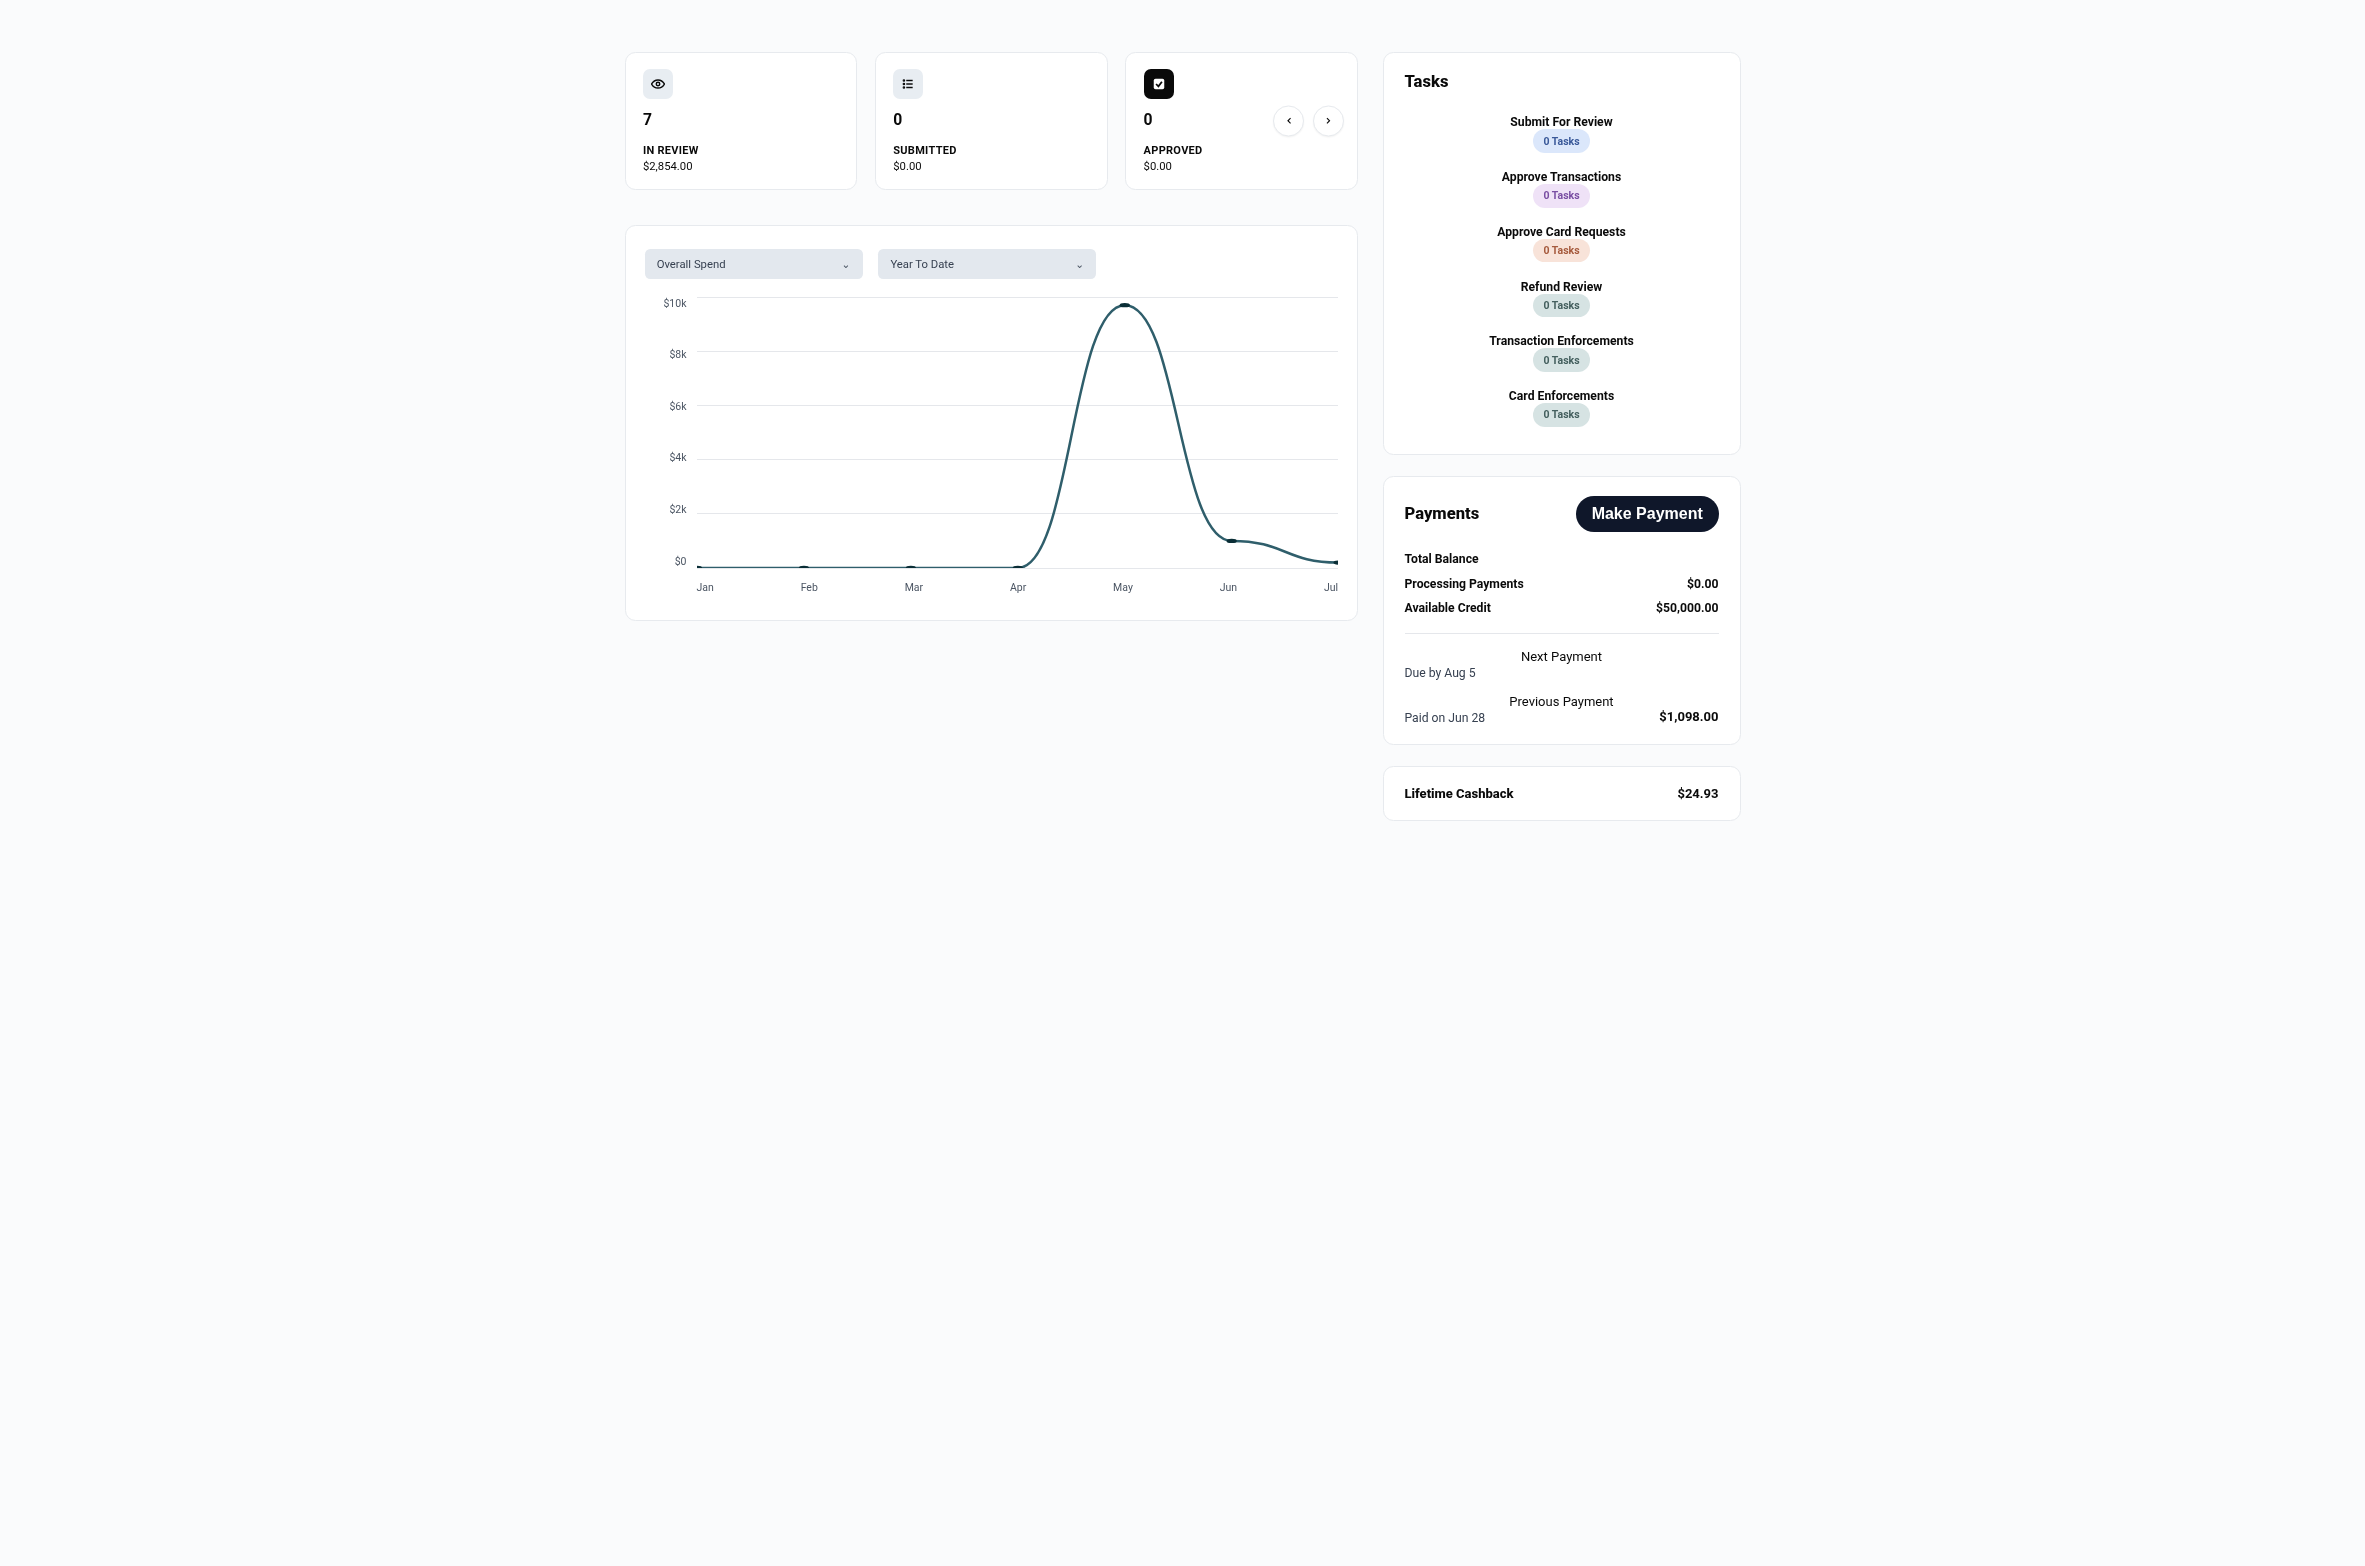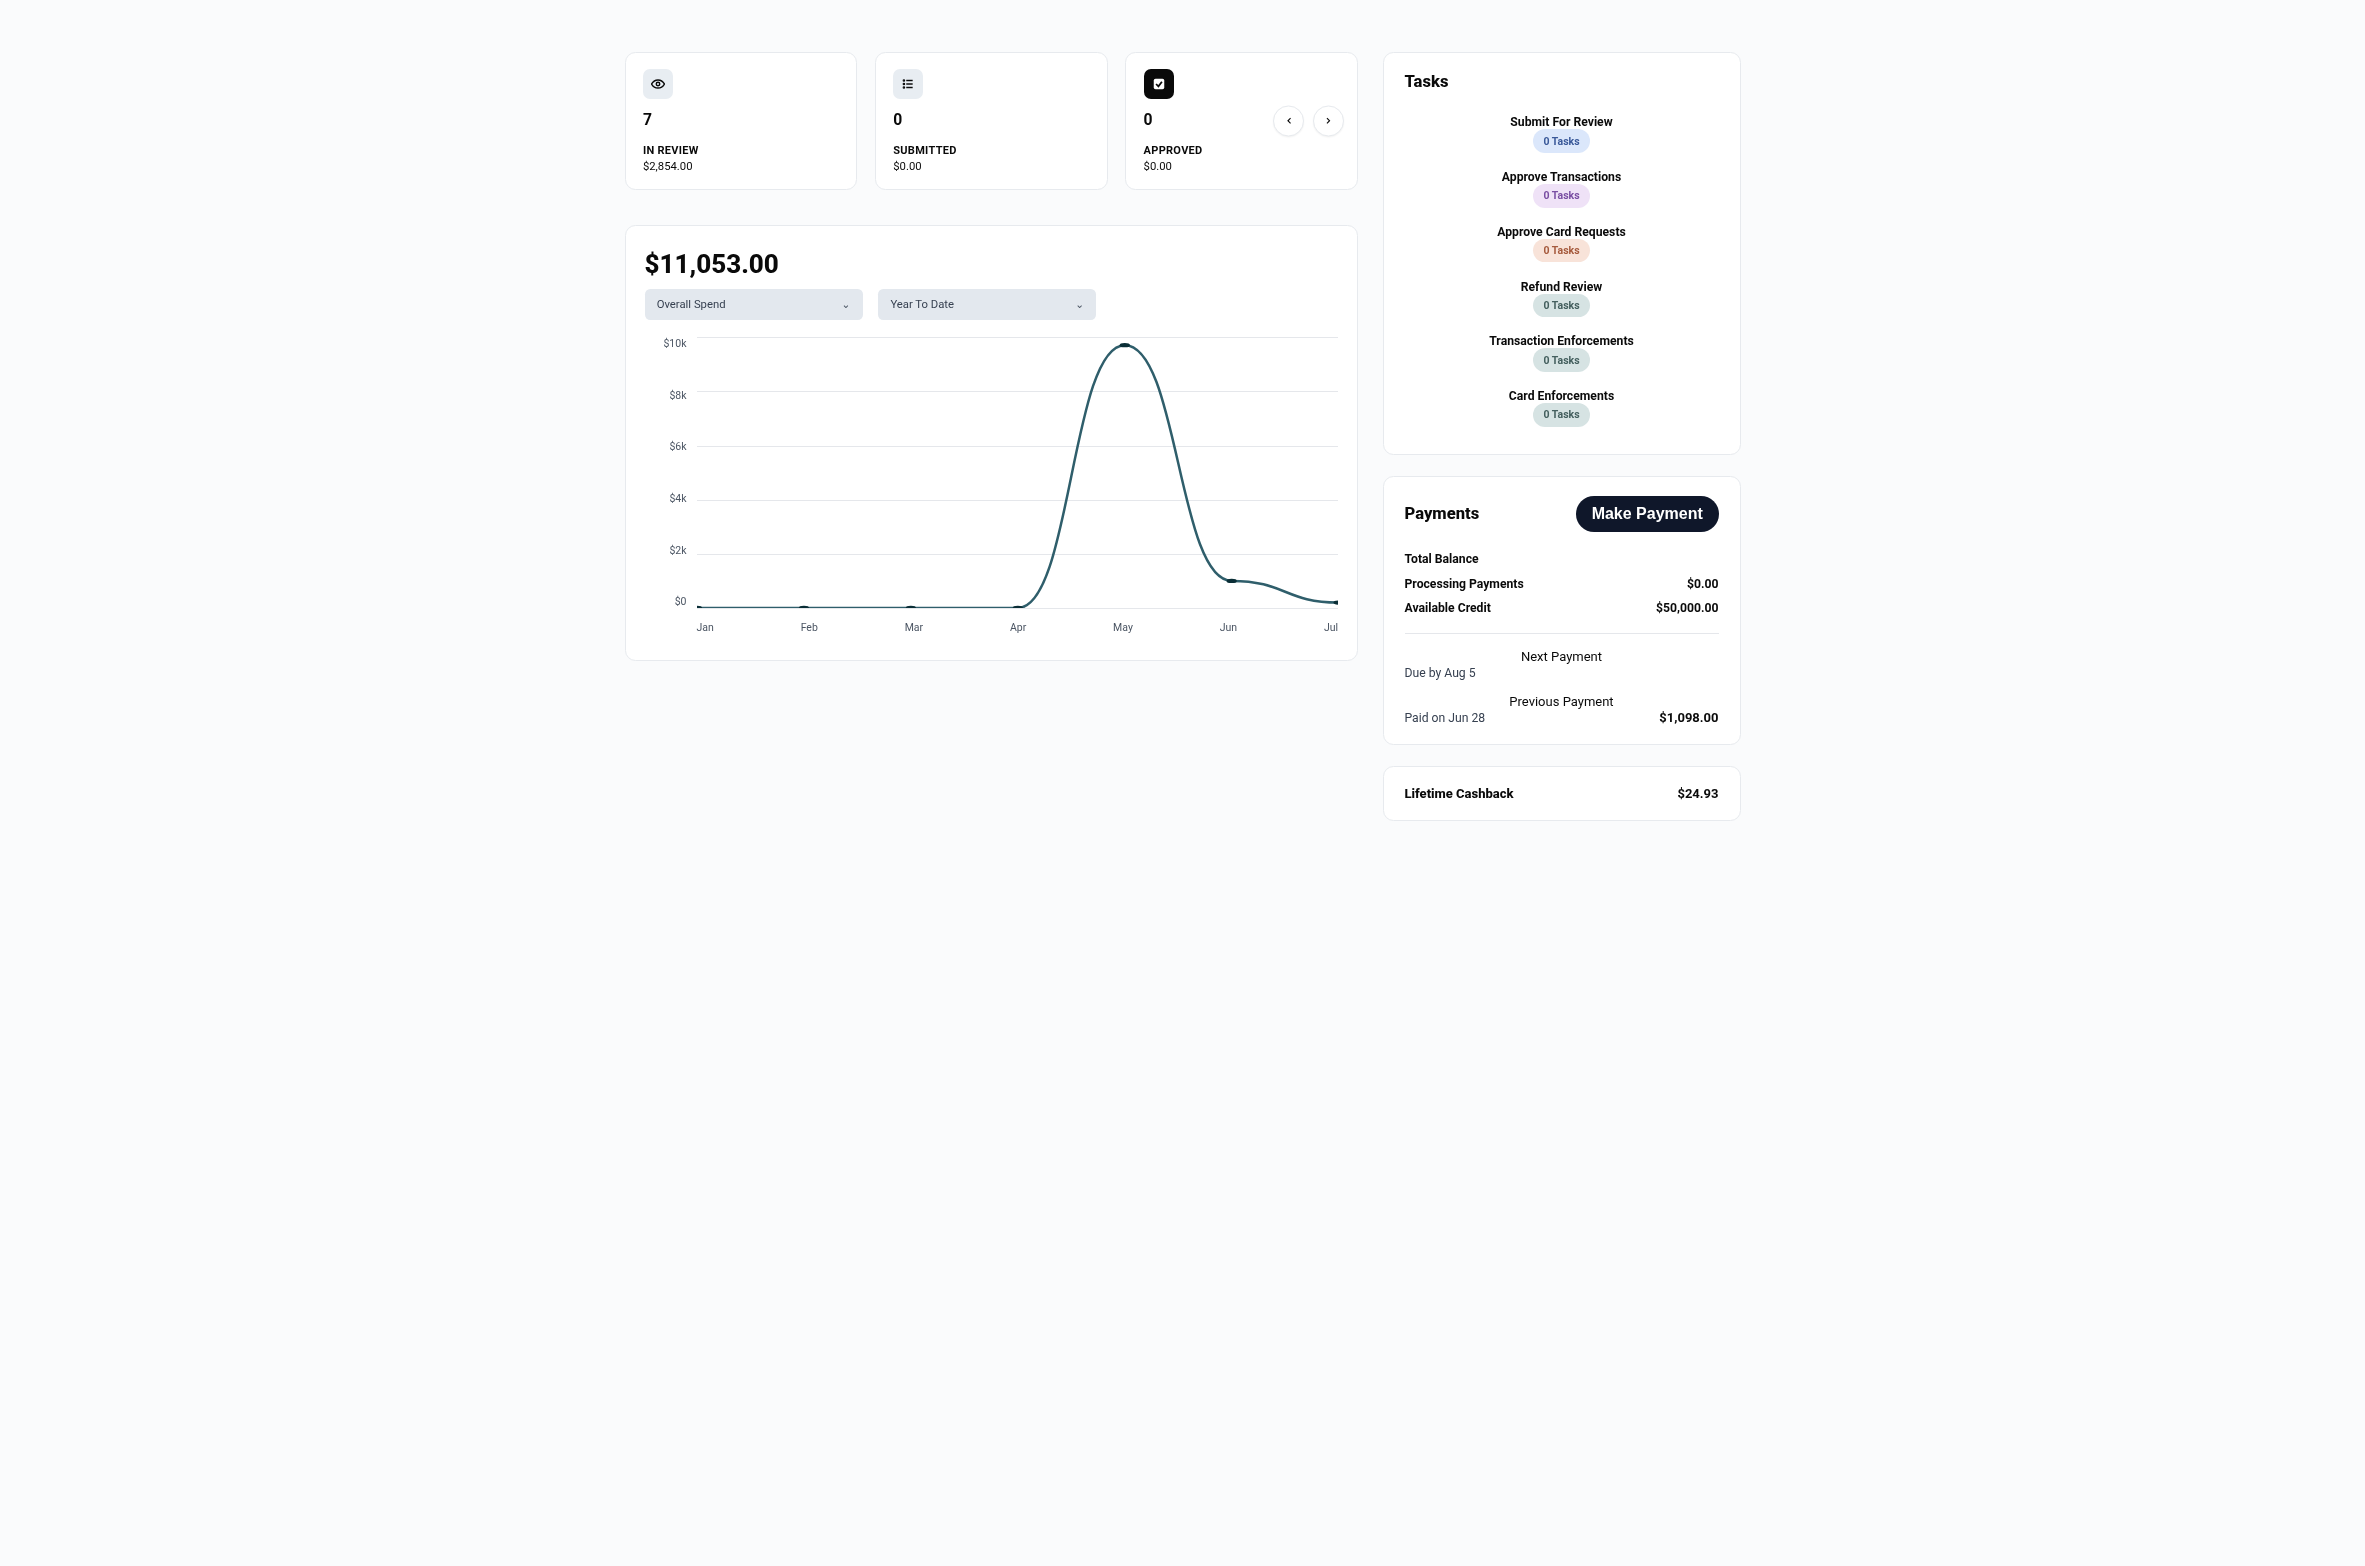--- a/index.html
+++ b/index.html
@@ -96,21 +96,21 @@
     background: #0f172a; color: #fff;
     border: none; border-radius: 871px;
     padding: 8.7px 15.7px; font-size: 16px; font-weight: 600;
     cursor: pointer;
   }
   .pay-line { display: flex; justify-content: space-between; padding: 5.2px 0; font-size: 12.2px; }
   .pay-line .k, .pay-line .v { font-weight: 700; }
   .divider { height: 0.9px; background: #e5e7eb; margin: 12.2px 0 15.7px 0; }
   .pay-block { margin-bottom: 14px; }
   .pay-block .k { font-size: 13px; font-weight: 400; text-align: center; }
-  .pay-sub { display: flex; justify-content: space-between; align-items: flex-end; }
+  .pay-sub { display: flex; justify-content: space-between; align-items: flex-start; }
   .pay-sub .sub { font-size: 12.2px; color: #374151; margin-top: 1.7px; }
   .pay-sub .v { font-size: 13px; font-weight: 700; }
   .cashback-card {
     display: flex; justify-content: space-between; align-items: center;
     padding: 19px 21px;
   }
   .cashback-card .k { font-size: 13px; font-weight: 800; }
   .cashback-card .v { font-size: 13px; font-weight: 700; }
 
   .icon-svg { width: 14px; height: 14px; }
@@ -170,21 +170,20 @@
         </div>
         <div class="nav-arrow">
           <svg width="10.5" height="10.5" viewBox="0 0 24 24" fill="none" stroke="#0a0a0a" stroke-width="2.5">
               <polyline points="9 18 15 12 9 6"></polyline>
             </svg>
         </div>
       </div>
     </div>
 
     <div class="card chart-card">
-      <div class="chart-total">$11,053.00</div>
       <div class="selects">
         <div class="select">
           <span>Overall Spend</span>
           <span class="chev">⌄</span>
         </div>
         <div class="select">
           <span>Year To Date</span>
           <span class="chev">⌄</span>
         </div>
       </div>

